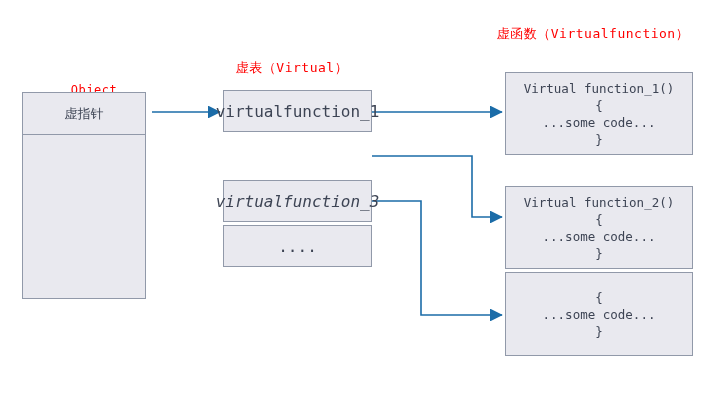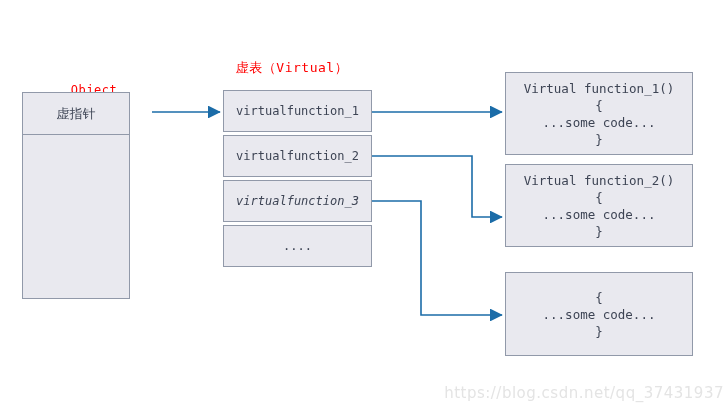--- a/index.html
+++ b/index.html
@@ -10,36 +10,36 @@
   }
   .red-label{
     position:absolute;color:var(--red,#ff0000);font-size:13px;
     text-align:center;white-space:nowrap;letter-spacing:0.5px;
   }
   .node{
     position:absolute;background:var(--fill,#e9e9ef);
     border:1px solid var(--border,#9199a9);
     color:var(--text,#3d4454);box-sizing:border-box;
   }
-  .obj-box{left:22px;top:92px;width:108px;height:207px;}
+  .obj-box{left:22px;top:92px;width:124px;height:207px;}
   .obj-top{
     height:41px;border-bottom:1px solid var(--border,#9199a9);
     display:flex;align-items:center;justify-content:center;
     font-size:13px;
     font-family:"DejaVu Sans","Liberation Sans",sans-serif;
   }
   .obj-bottom{
     height:164px;display:flex;align-items:center;justify-content:center;
     font-size:13px;
     font-family:"DejaVu Sans","Liberation Sans",sans-serif;
   }
   .vtable-row{
     left:223px;width:149px;height:42px;
     display:flex;align-items:center;justify-content:center;
-    font-size:12px;white-space:nowrap;
+    font-size:16px;white-space:nowrap;
   }
   .func-box{
     left:505px;width:188px;
     display:flex;flex-direction:column;align-items:center;justify-content:center;
     font-size:12.5px;line-height:17px;text-align:center;white-space:pre;
   }
   #arrows{position:absolute;left:0;top:0;pointer-events:none;}
   #arrows polyline{fill:none;stroke:var(--arrow,#1b6ca8);stroke-width:1.6;}
   #arrowhead path{fill:var(--arrow,#1b6ca8);}
   .watermark{
@@ -61,42 +61,41 @@
       </marker>
     </defs>
     <polyline points="152,112 220,112" marker-end="url(#arrowhead)"></polyline>
     <polyline points="372,112 502,112" marker-end="url(#arrowhead)"></polyline>
     <polyline points="372,156 472,156 472,217 502,217" marker-end="url(#arrowhead)"></polyline>
     <polyline points="372,201 421,201 421,315 502,315" marker-end="url(#arrowhead)"></polyline>
   </svg>
 
   <div class="red-label" style="left:64px;top:55px;width:60px;font-size:12px;margin-top:28px;">Object</div>
   <div class="red-label" style="left:222px;top:59px;width:140px;">虚表（Virtual）</div>
+  <div class="red-label" style="left:493px;top:25px;width:200px;">虚函数（Virtualfunction）</div>
 
   <div class="node obj-box">
     <div class="obj-top">虚指针</div>
   </div>
 
   <div class="node vtable-row" style="top:90px;">virtualfunction_1</div>
-  <div class="node vtable-row" style="top:135px;">virtualfunction_2</div>
   <div class="node vtable-row" style="top:180px;font-style:italic;">virtualfunction_3</div>
   <div class="node vtable-row" style="top:225px;">....</div>
 
   <div class="node func-box" style="top:72px;height:83px;">
     <div>Virtual function_1()</div>
     <div>{</div>
     <div>...some code...</div>
     <div>}</div>
   </div>
-  <div class="node func-box" style="top:164px;height:83px;">
+  <div class="node func-box" style="top:186px;height:83px;">
     <div>Virtual function_2()</div>
     <div>{</div>
     <div>...some code...</div>
     <div>}</div>
   </div>
   <div class="node func-box" style="top:272px;height:84px;">
     <div>{</div>
     <div>...some code...</div>
     <div>}</div>
   </div>
 
-  <div class="watermark">https://blog.csdn.net/qq_37431937</div>
 </div>
 
 </body></html>

